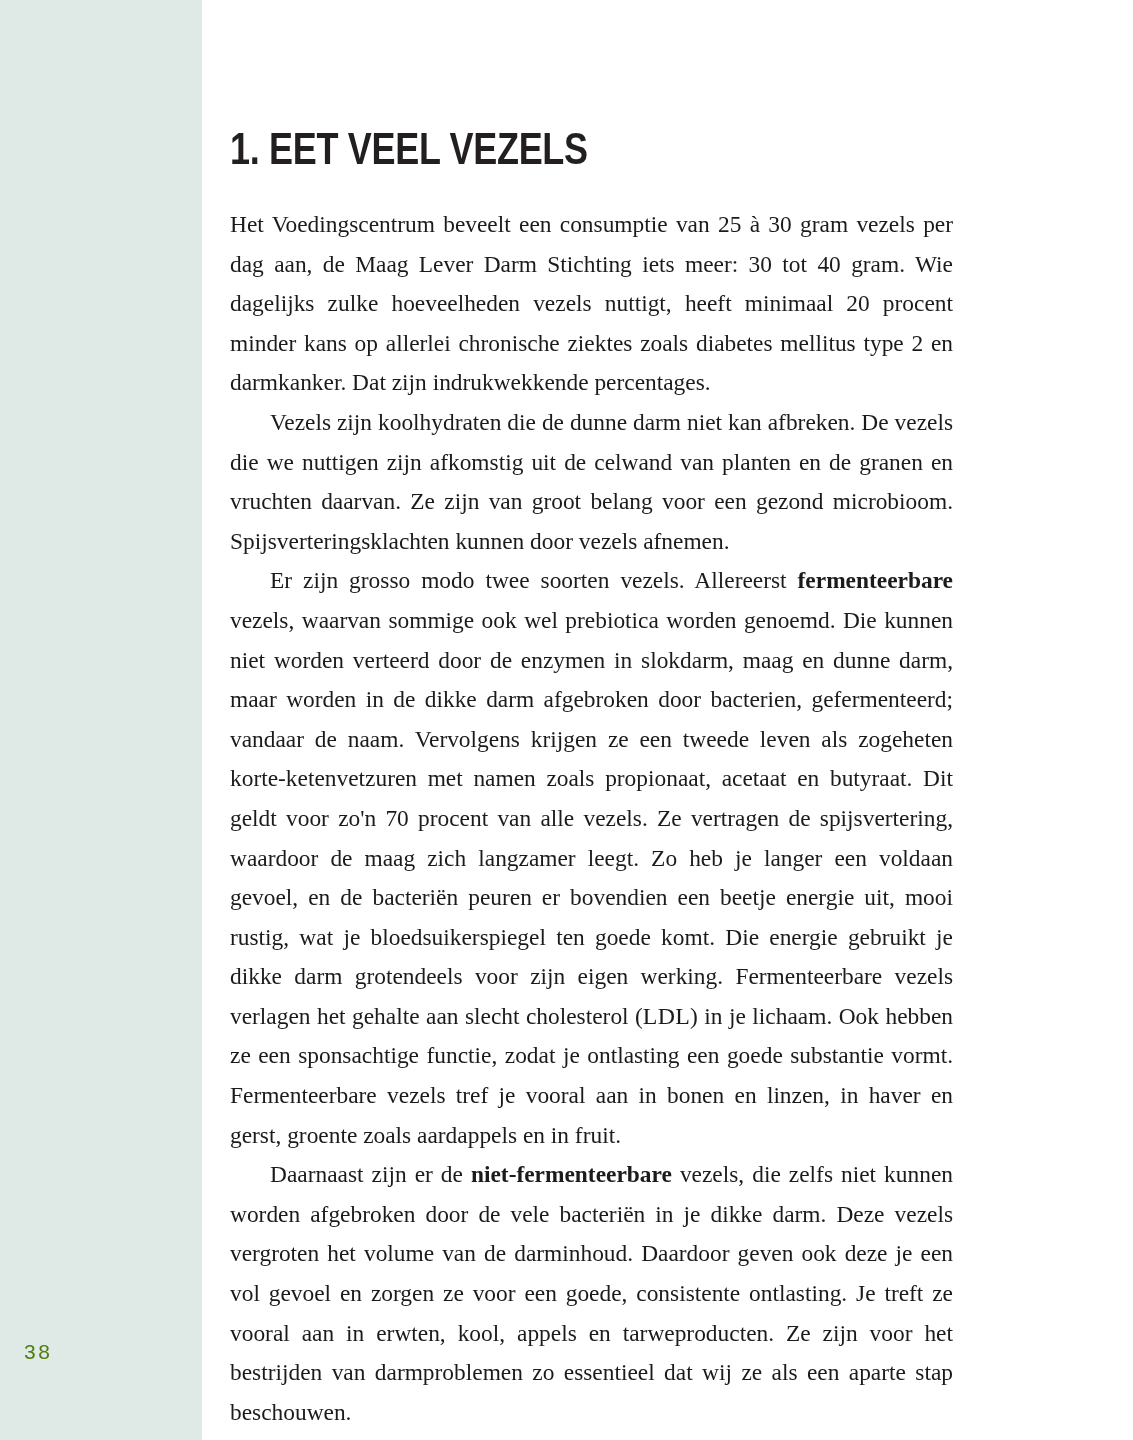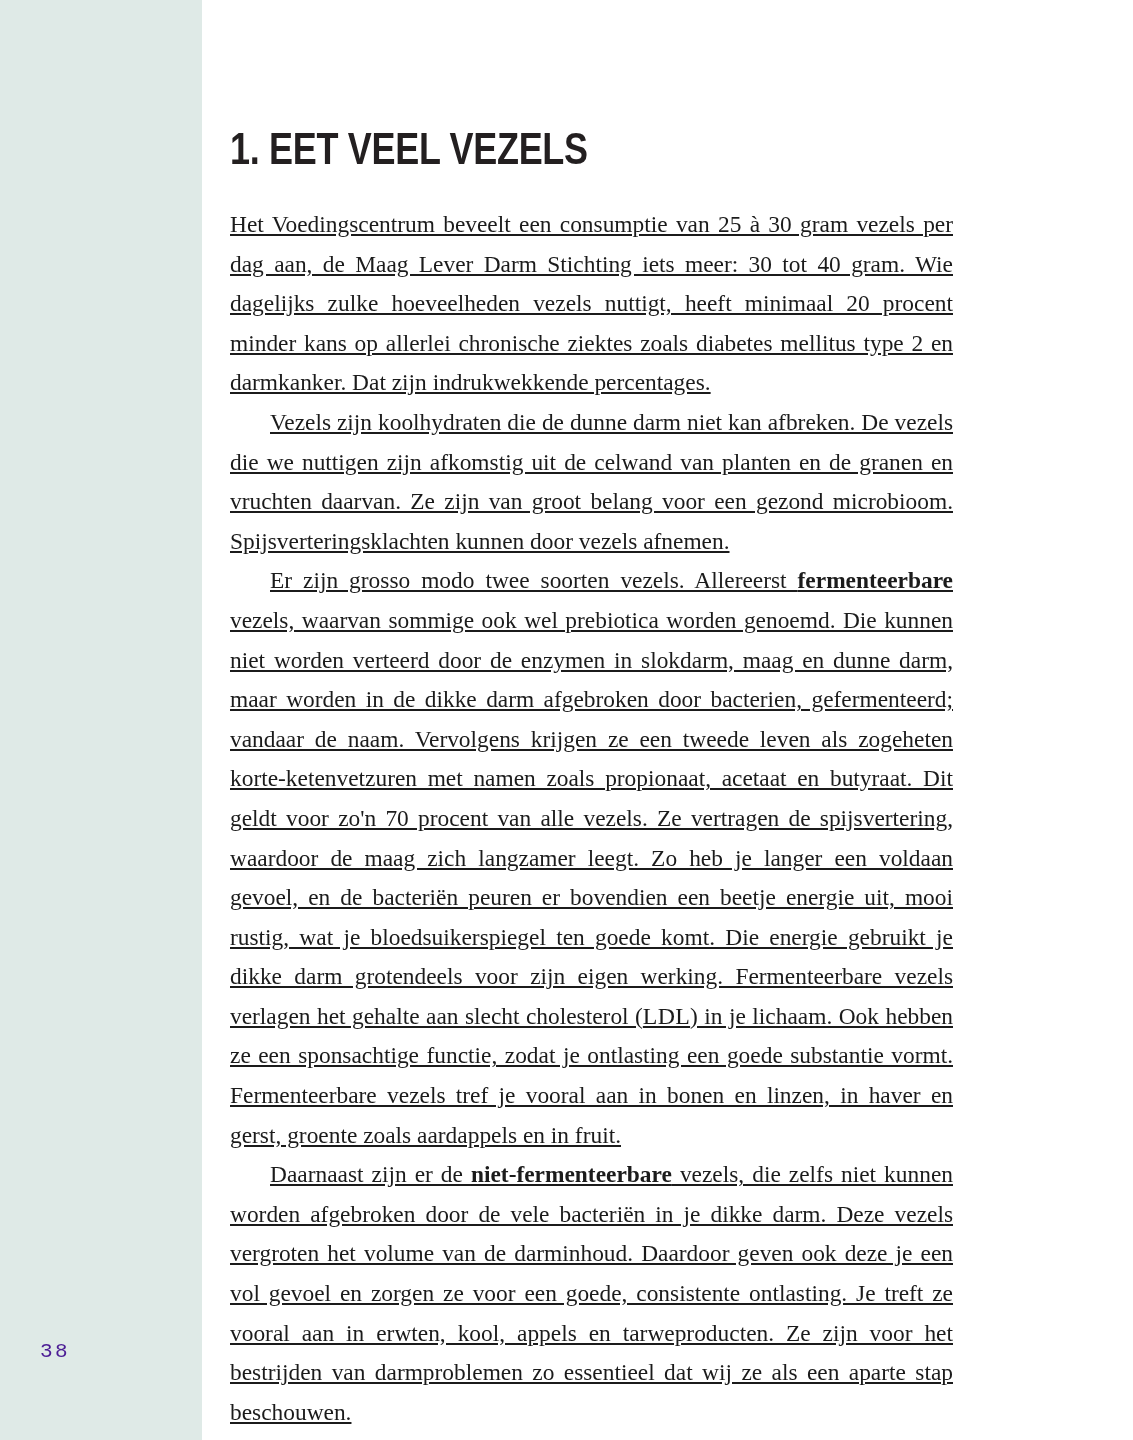--- a/index.html
+++ b/index.html
@@ -20,26 +20,26 @@
   .side-band {
     position: absolute;
     left: 0;
     top: 0;
     width: 202px;
     height: 1440px;
     background: #dfeae7;
   }
   .folio {
     position: absolute;
-    left: 40px;
+    left: 24px;
     top: 1341px;
-    font-family: Liberation Mono, monospace;
+    font-family: Liberation Sans, sans-serif;
     font-size: 21px;
     letter-spacing: 2.5px;
-    color: #4c1d95;
+    color: #4d7c0f;
     line-height: 1;
   }
   .content {
     position: absolute;
     left: 230px;
     top: 126px;
     width: 723px;
   }
   h1.chapter-title {
     margin: 0 0 34px 0;
@@ -57,21 +57,20 @@
   p.body-par {
     margin: 0;
     font-size: 23.4px;
     line-height: 39.6px;
     color: #1b1b1b;
     text-align: justify;
     text-justify: inter-word;
     hyphens: manual;
     -webkit-hyphens: manual;
     text-indent: 0;
-    text-decoration: underline;
   }
   p.body-par + p.body-par {
     text-indent: 40px;
   }
   b, strong { font-weight: 700; }
   .sc {
     font-variant: small-caps;
     font-size: 1.02em;
     letter-spacing: 0.3px;
   }

